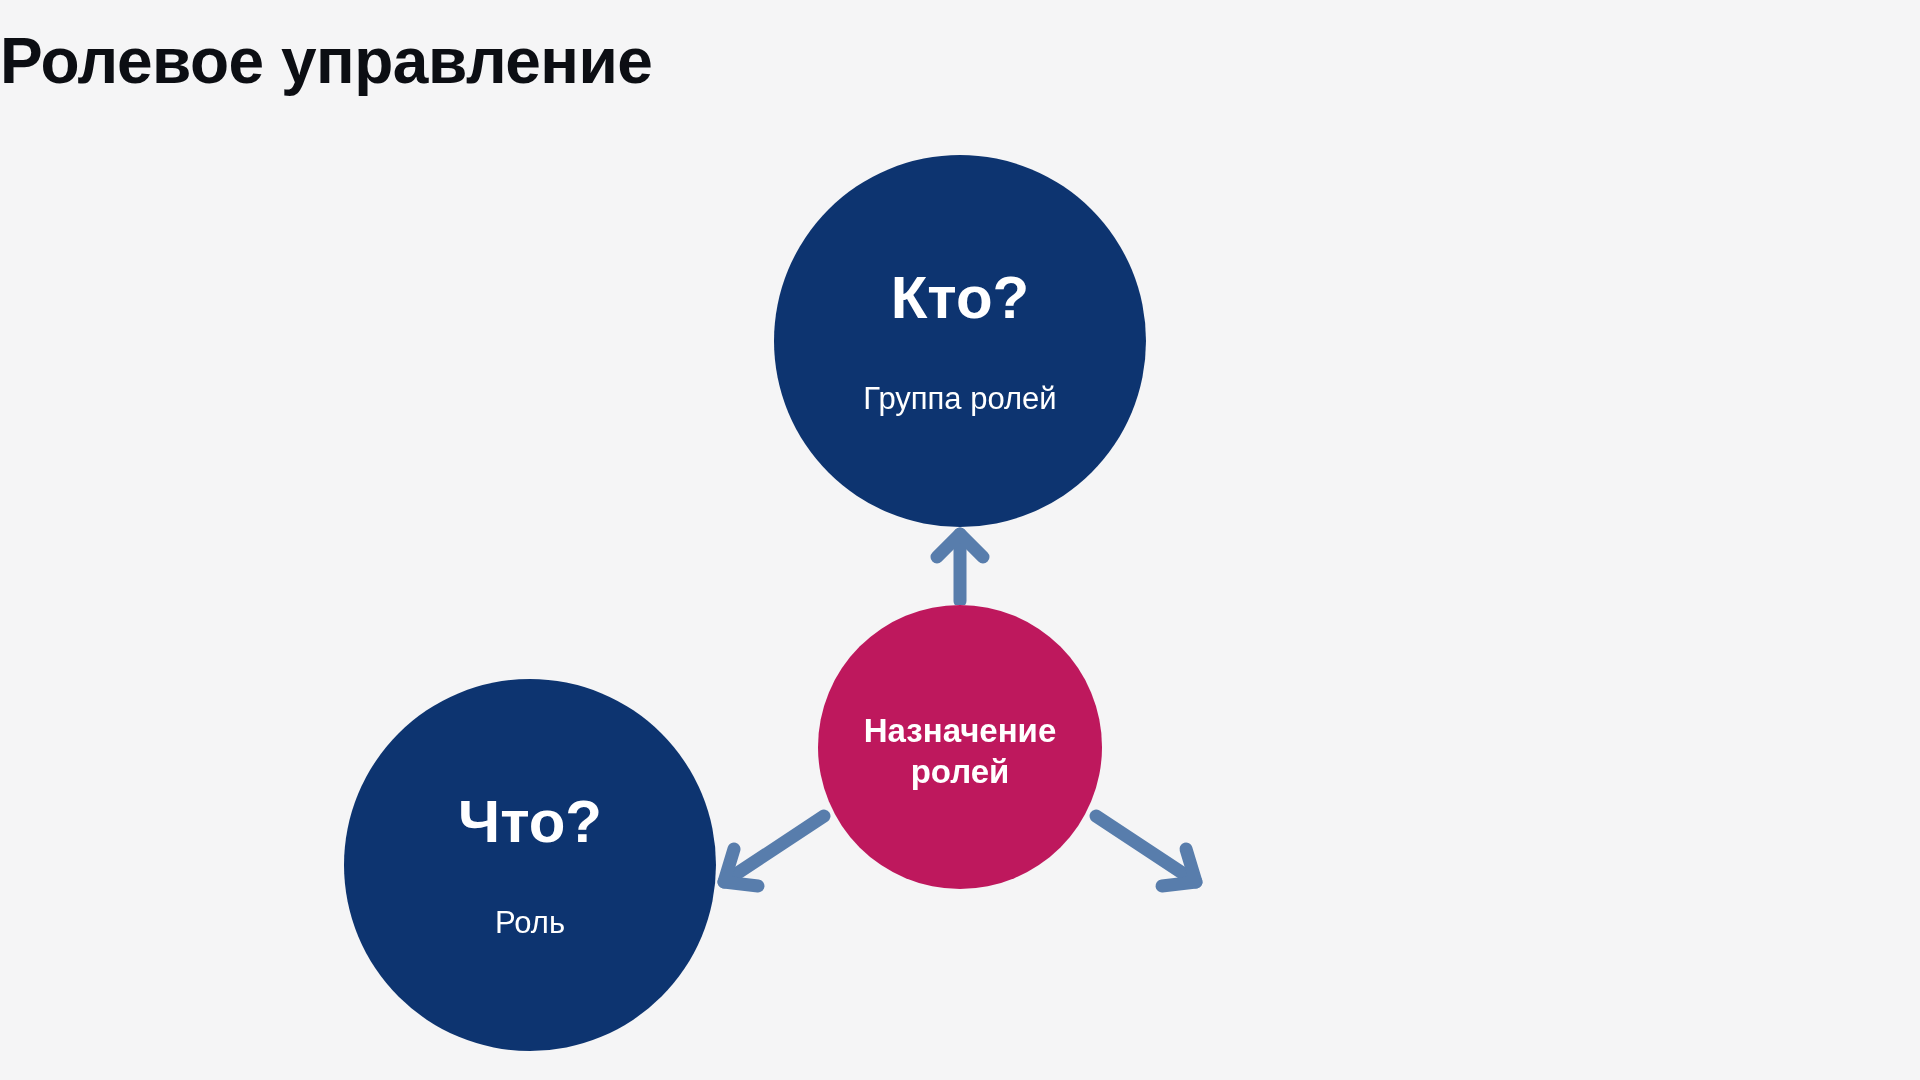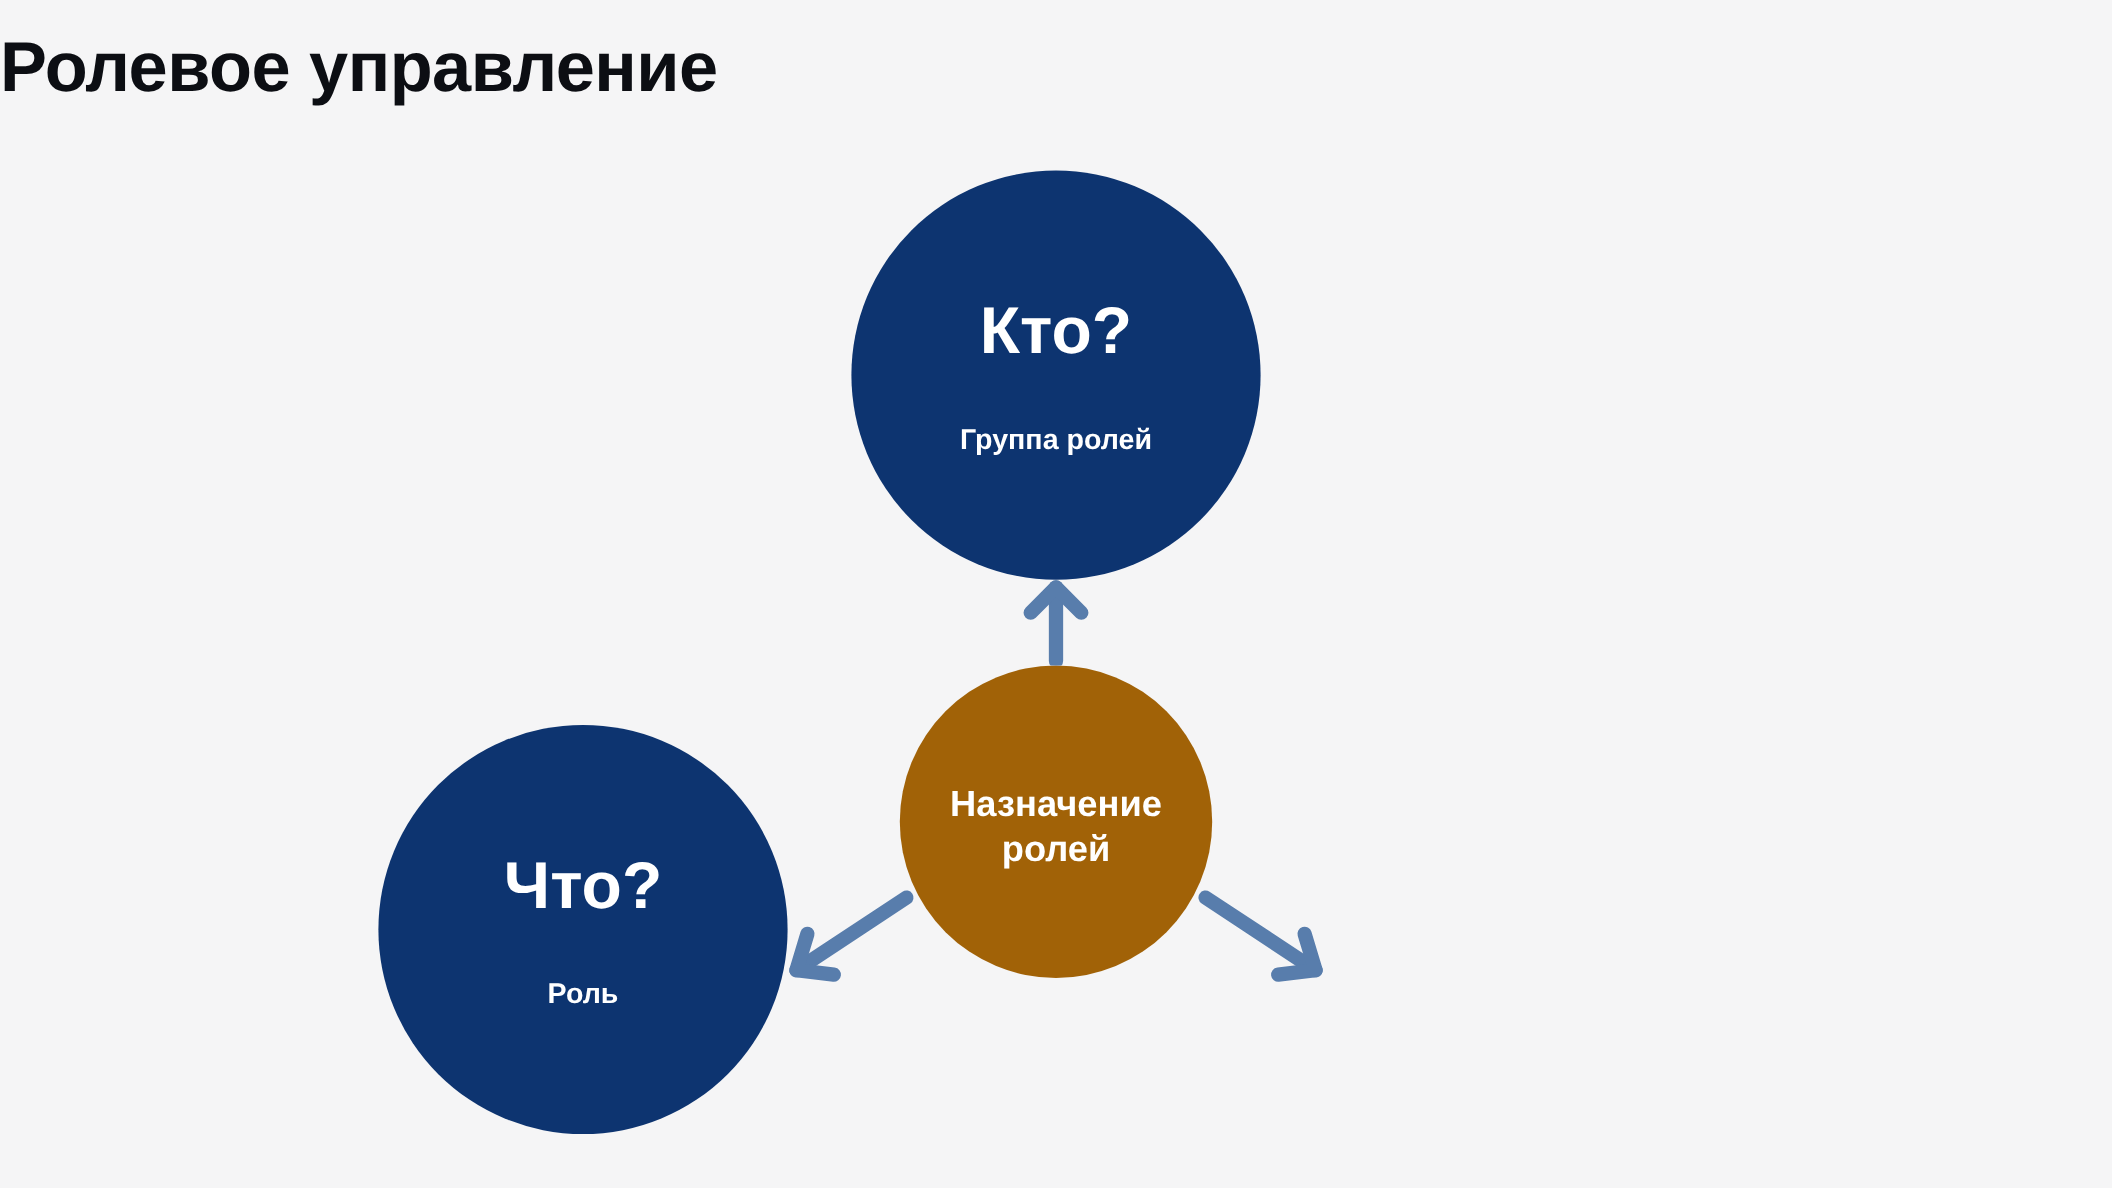--- a/index.html
+++ b/index.html
@@ -37,35 +37,35 @@
     gap: 36px;
   }
   .circle.dark {
     width: 372px;
     height: 372px;
     background: #0d3470;
   }
   .circle.accent {
     width: 284px;
     height: 284px;
-    background: #a16207;
+    background: #be185d;
   }
   .node-top    { left: 774px;  top: 155px; }
   .node-center { left: 818px;  top: 605px; padding-top: 8px; box-sizing: border-box; }
-  .node-left   { left: 344px;  top: 659px; }
+  .node-left   { left: 344px;  top: 679px; }
   .node-right  { left: 1208px; top: 683px; }
   .question {
     font-size: 60px;
     font-weight: 800;
     line-height: 1.1;
   }
   .node-label {
     margin-top: 14px;
-    font-size: 26px;
-    font-weight: 700;
+    font-size: 31px;
+    font-weight: 400;
     line-height: 1.18;
     max-width: 310px;
   }
   .center-label {
     font-size: 33px;
     font-weight: 700;
     line-height: 1.25;
     max-width: 210px;
   }
   .arrow {

